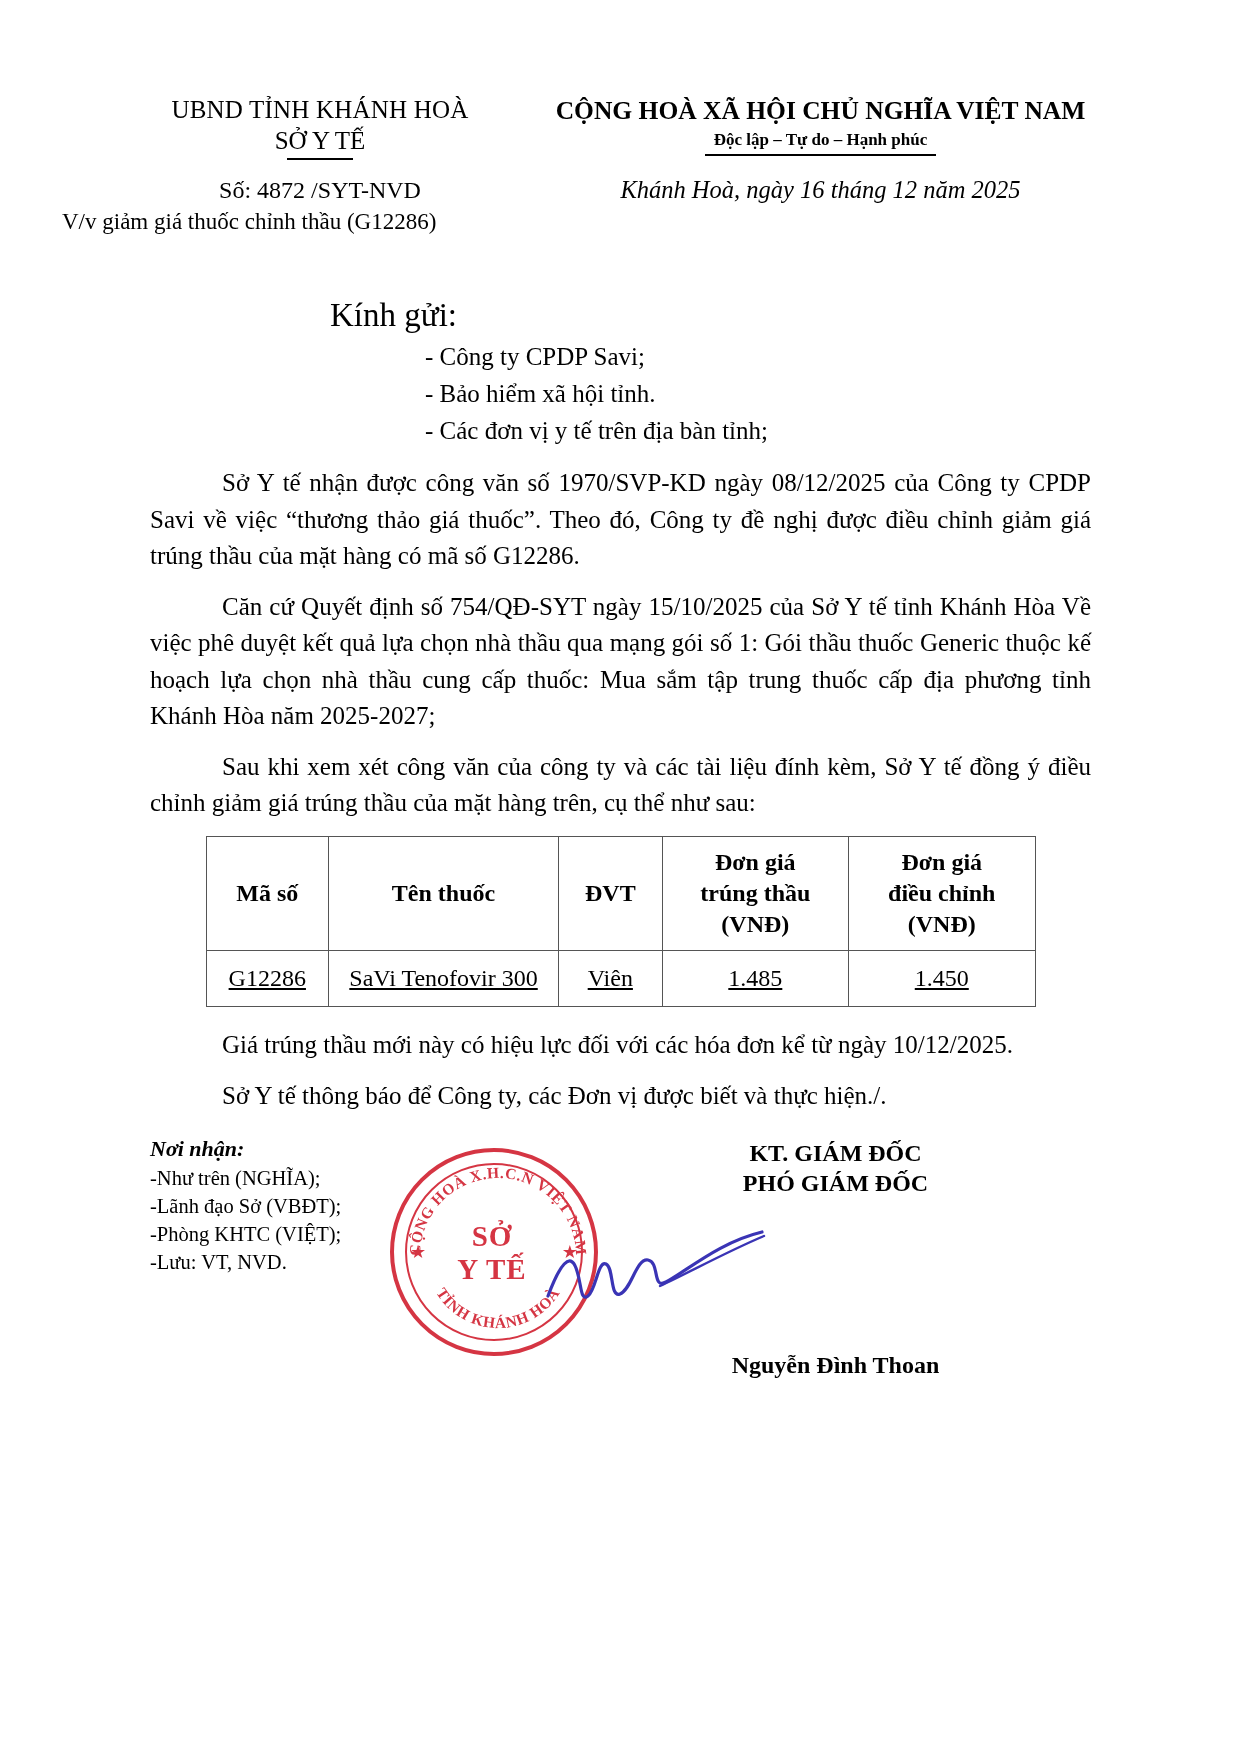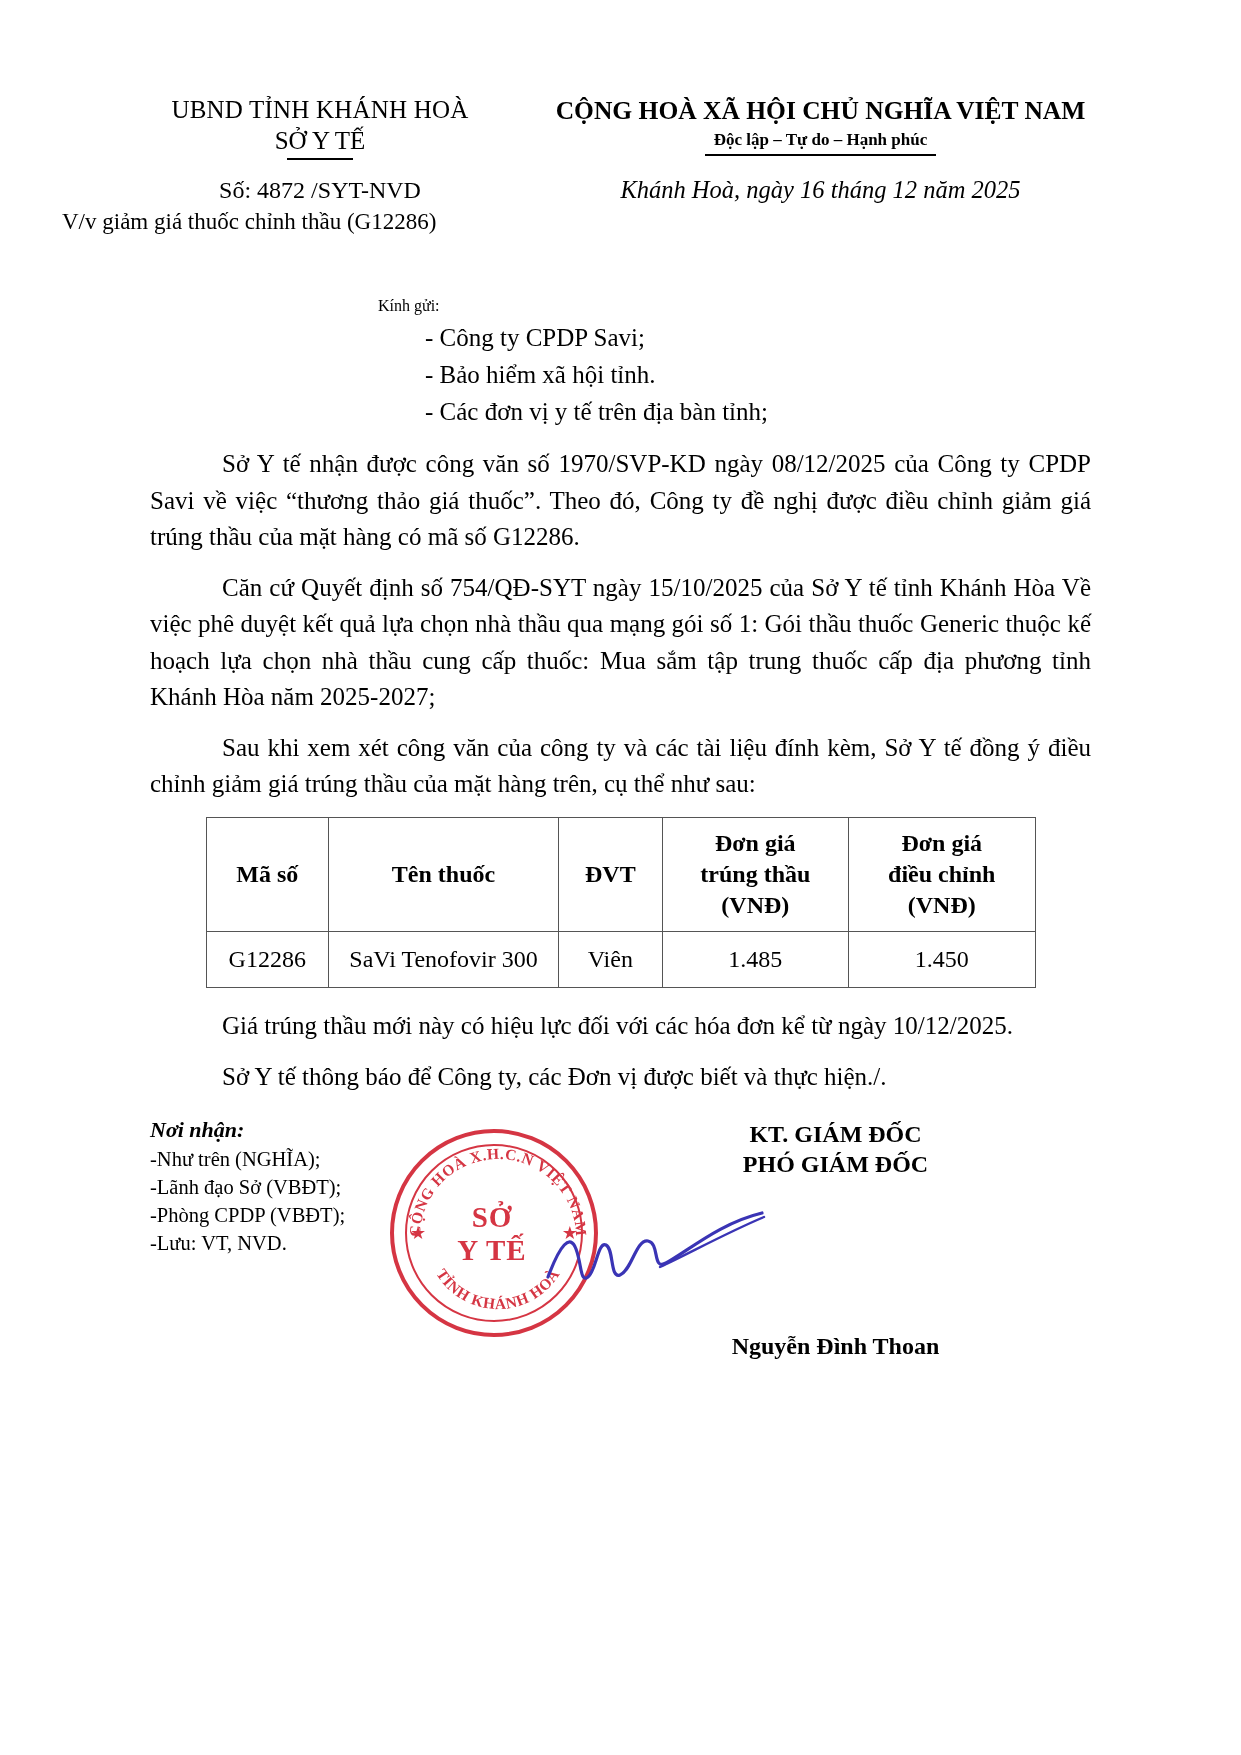--- a/index.html
+++ b/index.html
@@ -32,21 +32,21 @@
   .nation-line1 { font-size: 25.5px; font-weight: bold; white-space: nowrap; }
   .nation-line2 { font-size: 17px; font-weight: bold; margin-top: 4px; display: inline-block; position: relative; }
   .nation-line2::after {
     content: ""; position: absolute; left: -4%; right: -4%;
     bottom: -6px; height: 2px; background: #000;
   }
   .date-line { font-size: 24.5px; font-style: italic; margin-top: 26px; white-space: nowrap; }
 
   
   .recipients { margin: 62px 0 0 0; padding-left: 330px; }
-  .kinh-gui { font-size: 16px; margin-left: 48px; }
+  .kinh-gui { font-size: 33px; }
   .recipient-item { font-size: 25px; margin-top: 9px; padding-left: 95px; }
 
   
   .body-block { padding: 0 150px 0 150px; margin-top: 20px; }
   p.para {
     font-size: 25px;
     line-height: 1.46;
     text-align: justify;
     text-indent: 72px;
     margin: 0 0 14px 0;
@@ -64,20 +64,21 @@
     font-weight: bold;
     font-size: 24px;
     line-height: 1.3;
     padding: 10px 6px;
     height: 100px;
   }
   table.price-table td {
     font-size: 24px;
     padding: 12px 20px;
     height: 56px;
+    text-decoration: underline;
   }
   .col-ma { width: 118px; }
   .col-ten { width: 222px; }
   .col-dvt { width: 100px; }
   .col-tt { width: 180px; }
   .col-dc { width: 180px; }
 
   
   .footer { position: relative; padding: 0 150px; margin-top: 22px; }
   .foot-row { display: flex; align-items: flex-start; }
@@ -196,21 +197,21 @@
     <p class="para">Giá trúng thầu mới này có hiệu lực đối với các hóa đơn kể từ ngày 10/12/2025.</p>
     <p class="para">Sở Y tế thông báo để Công ty, các Đơn vị được biết và thực hiện./.</p>
   </div>
 
   <div class="footer">
     <div class="foot-row">
       <div class="foot-left">
         <div class="noi-nhan">Nơi nhận:</div>
         <div class="dist-item">-Như trên (NGHĨA);</div>
         <div class="dist-item">-Lãnh đạo Sở (VBĐT);</div>
-        <div class="dist-item">-Phòng CPDP (VBĐT);</div>
+        <div class="dist-item">-Phòng KHTC (VIỆT);</div>
         <div class="dist-item">-Lưu: VT, NVD.</div>
       </div>
       <div class="foot-right">
         <div class="sign-title">KT. GIÁM ĐỐC</div>
         <div class="sign-title2">PHÓ GIÁM ĐỐC</div>
         <div class="sign-name">Nguyễn Đình Thoan</div>
       </div>
     </div>
 
     <div class="seal">

